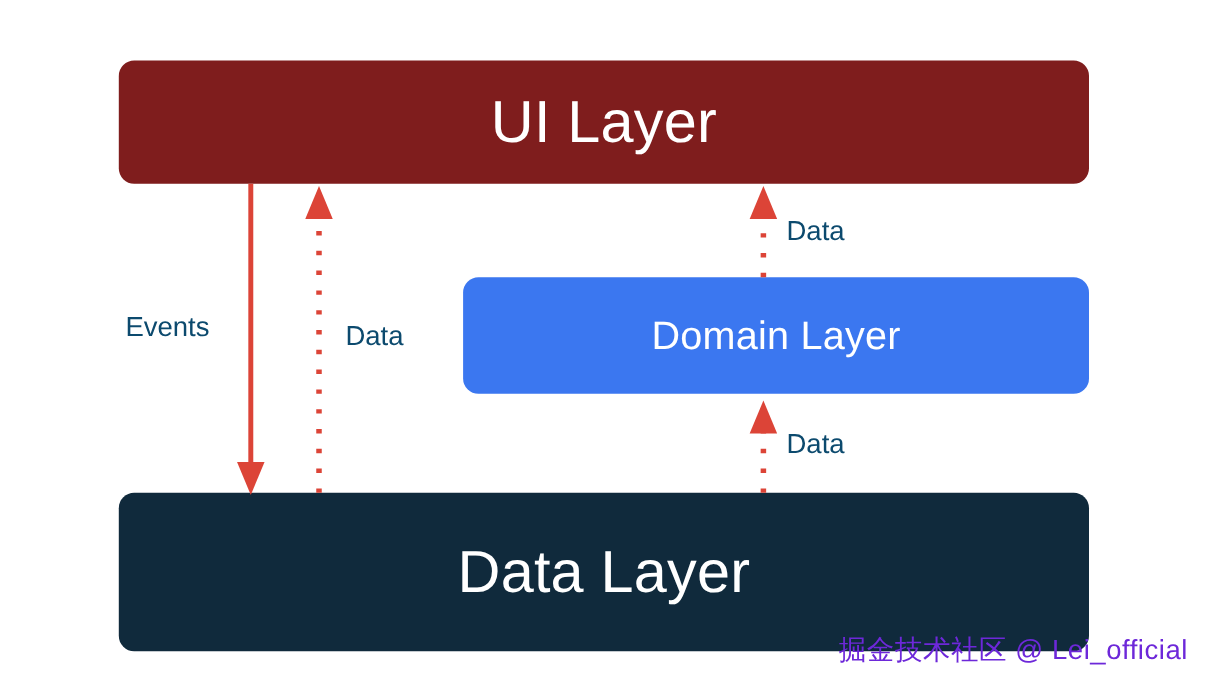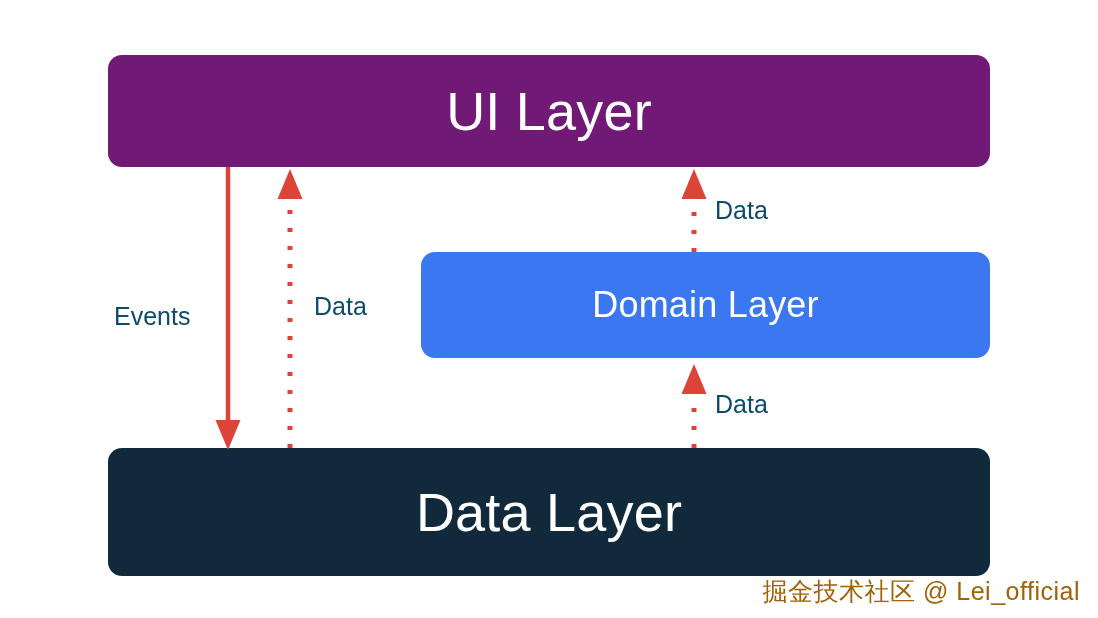--- a/index.html
+++ b/index.html
@@ -31,38 +31,38 @@
     letter-spacing: 0.2px;
     white-space: nowrap;
     line-height: 1;
   }
 
   #ui-layer {
     left: 108px;
     top: 55px;
     width: 882px;
     height: 112px;
-    background: #701a75;
+    background: #7f1d1d;
   }
   #ui-layer .layer-label { font-size: 54px; }
 
   #domain-layer {
     left: 421px;
     top: 252px;
     width: 569px;
     height: 106px;
     background: #3B77F0;
   }
   #domain-layer .layer-label { font-size: 36px; }
 
   #data-layer {
     left: 108px;
     top: 448px;
     width: 882px;
-    height: 128px;
+    height: 144px;
     background: #102A3C;
   }
   #data-layer .layer-label { font-size: 54px; }
 
   
   #arrows {
     position: absolute;
     left: 0;
     top: 0;
     width: 1098px;
@@ -71,31 +71,31 @@
   }
 
   
   .edge-label {
     position: absolute;
     color: #0c4a6e;
     font-size: 25px;
     line-height: 1;
     white-space: nowrap;
   }
-  #label-events   { left: 114px; top: 304px; }
+  #label-events   { left: 114px; top: 285px; }
   #label-data-ui  { left: 314px; top: 294px; }
   #label-data-top { left: 715px; top: 198px; }
   #label-data-bot { left: 715px; top: 392px; }
 
   
   #watermark {
     position: absolute;
     right: 18px;
     bottom: 14px;
-    color: #a16207;
+    color: #6d28d9;
     font-size: 25px;
     line-height: 1;
     white-space: nowrap;
     letter-spacing: 0.5px;
   }
 </style>
 </head>
 <body>
 
 <div id="canvas">

